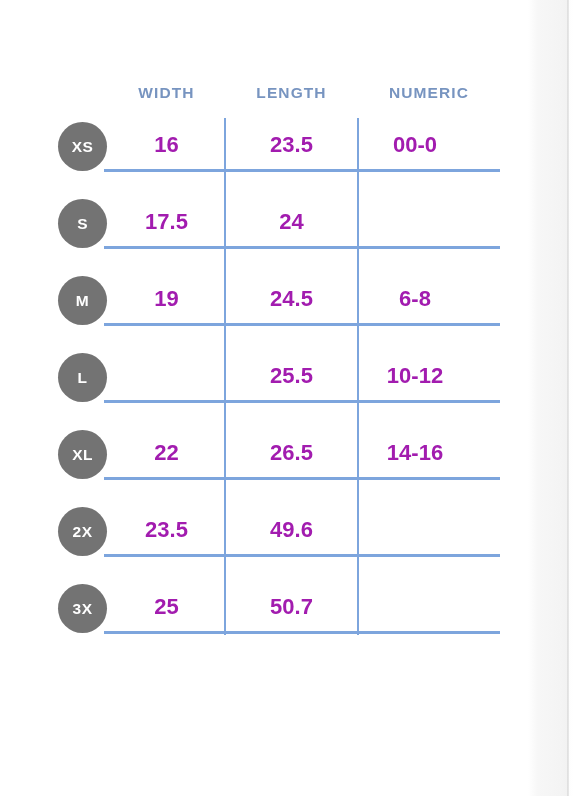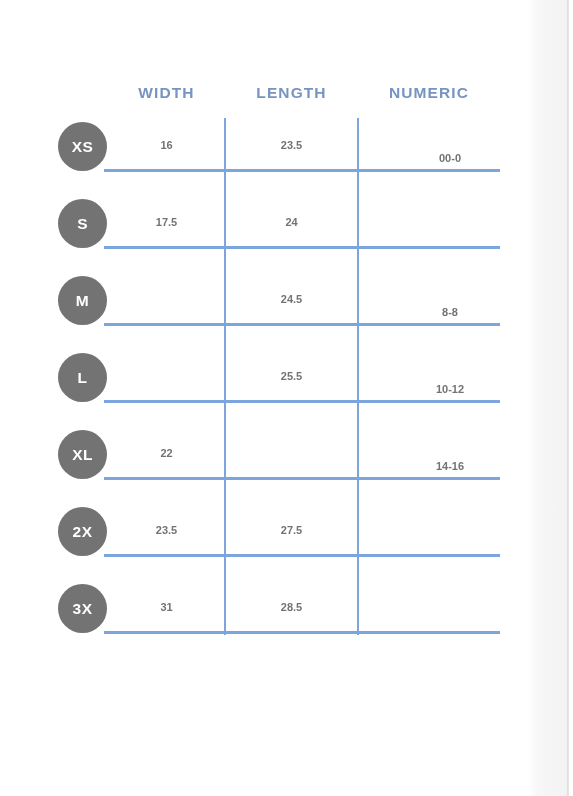--- a/index.html
+++ b/index.html
@@ -117,29 +117,29 @@
     width: 396px;
     height: 3px;
     background: #7da5dd;
     z-index: 2;
   }
   .cell {
     position: absolute;
     top: 14px;
     height: 26px;
     line-height: 26px;
-    font-size: 11px;
+    font-size: 22px;
     font-weight: bold;
-    color: #737373;
+    color: #a21caf;
     text-align: center;
     white-space: nowrap;
   }
   .cell.c0 { left: 108px; width: 117px; }
   .cell.c1 { left: 225px; width: 133px; }
-  .cell.c2 { left: 379px; width: 142px; margin-top: 13px; }
+  .cell.c2 { left: 344px; width: 142px; }
 </style>
 </head>
 <body>
 
 <div id="page">
 
   <div id="chart">
 
     <div class="head-row">
       <div class="head-cell c0">WIDTH</div>
@@ -160,49 +160,51 @@
 
     <div class="row" style="top:195px">
       <div class="badge">S</div>
       <div class="cell c0">17.5</div>
       <div class="cell c1">24</div>
       <div class="rowline"></div>
     </div>
 
     <div class="row" style="top:272px">
       <div class="badge">M</div>
+      <div class="cell c0">19</div>
       <div class="cell c1">24.5</div>
-      <div class="cell c2">8-8</div>
+      <div class="cell c2">6-8</div>
       <div class="rowline"></div>
     </div>
 
     <div class="row" style="top:349px">
       <div class="badge">L</div>
       <div class="cell c1">25.5</div>
       <div class="cell c2">10-12</div>
       <div class="rowline"></div>
     </div>
 
     <div class="row" style="top:426px">
       <div class="badge">XL</div>
       <div class="cell c0">22</div>
+      <div class="cell c1">26.5</div>
       <div class="cell c2">14-16</div>
       <div class="rowline"></div>
     </div>
 
     <div class="row" style="top:503px">
       <div class="badge">2X</div>
       <div class="cell c0">23.5</div>
-      <div class="cell c1">27.5</div>
+      <div class="cell c1">49.6</div>
       <div class="rowline"></div>
     </div>
 
     <div class="row" style="top:580px">
       <div class="badge">3X</div>
-      <div class="cell c0">31</div>
-      <div class="cell c1">28.5</div>
+      <div class="cell c0">25</div>
+      <div class="cell c1">50.7</div>
       <div class="rowline"></div>
     </div>
 
   </div>
 </div>
 
 <div id="right-gutter"></div>
 
 </body></html>

